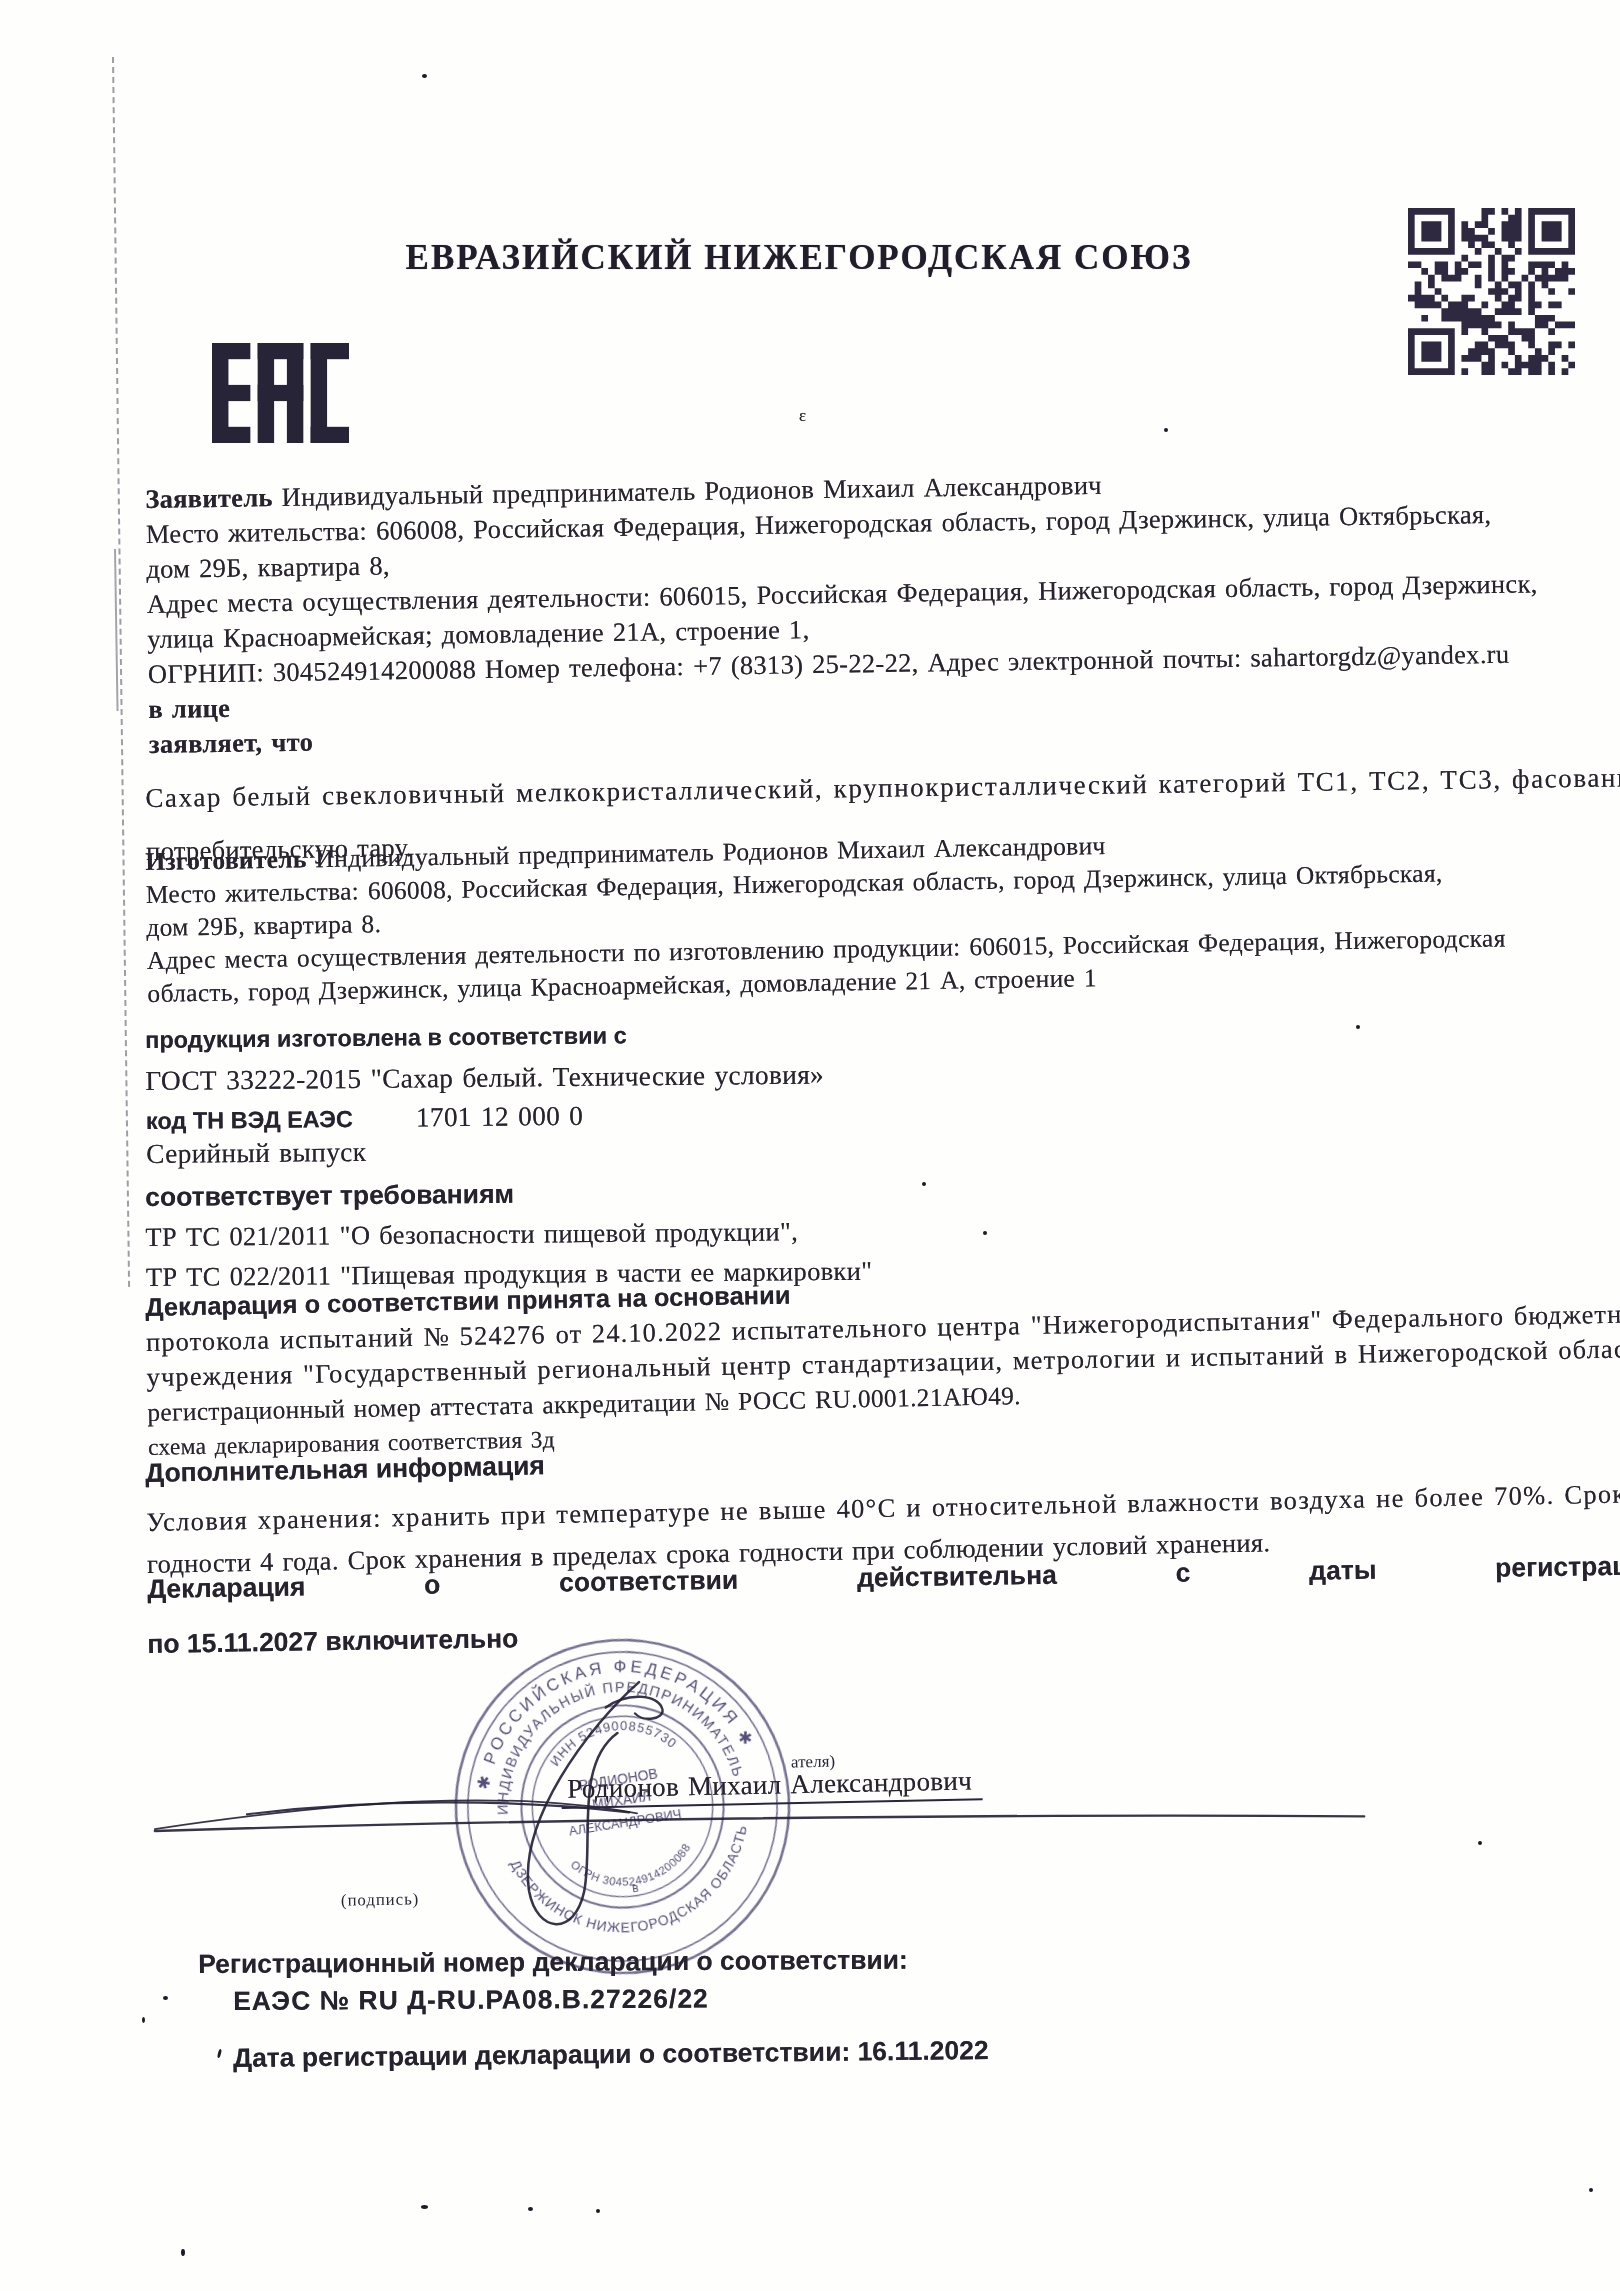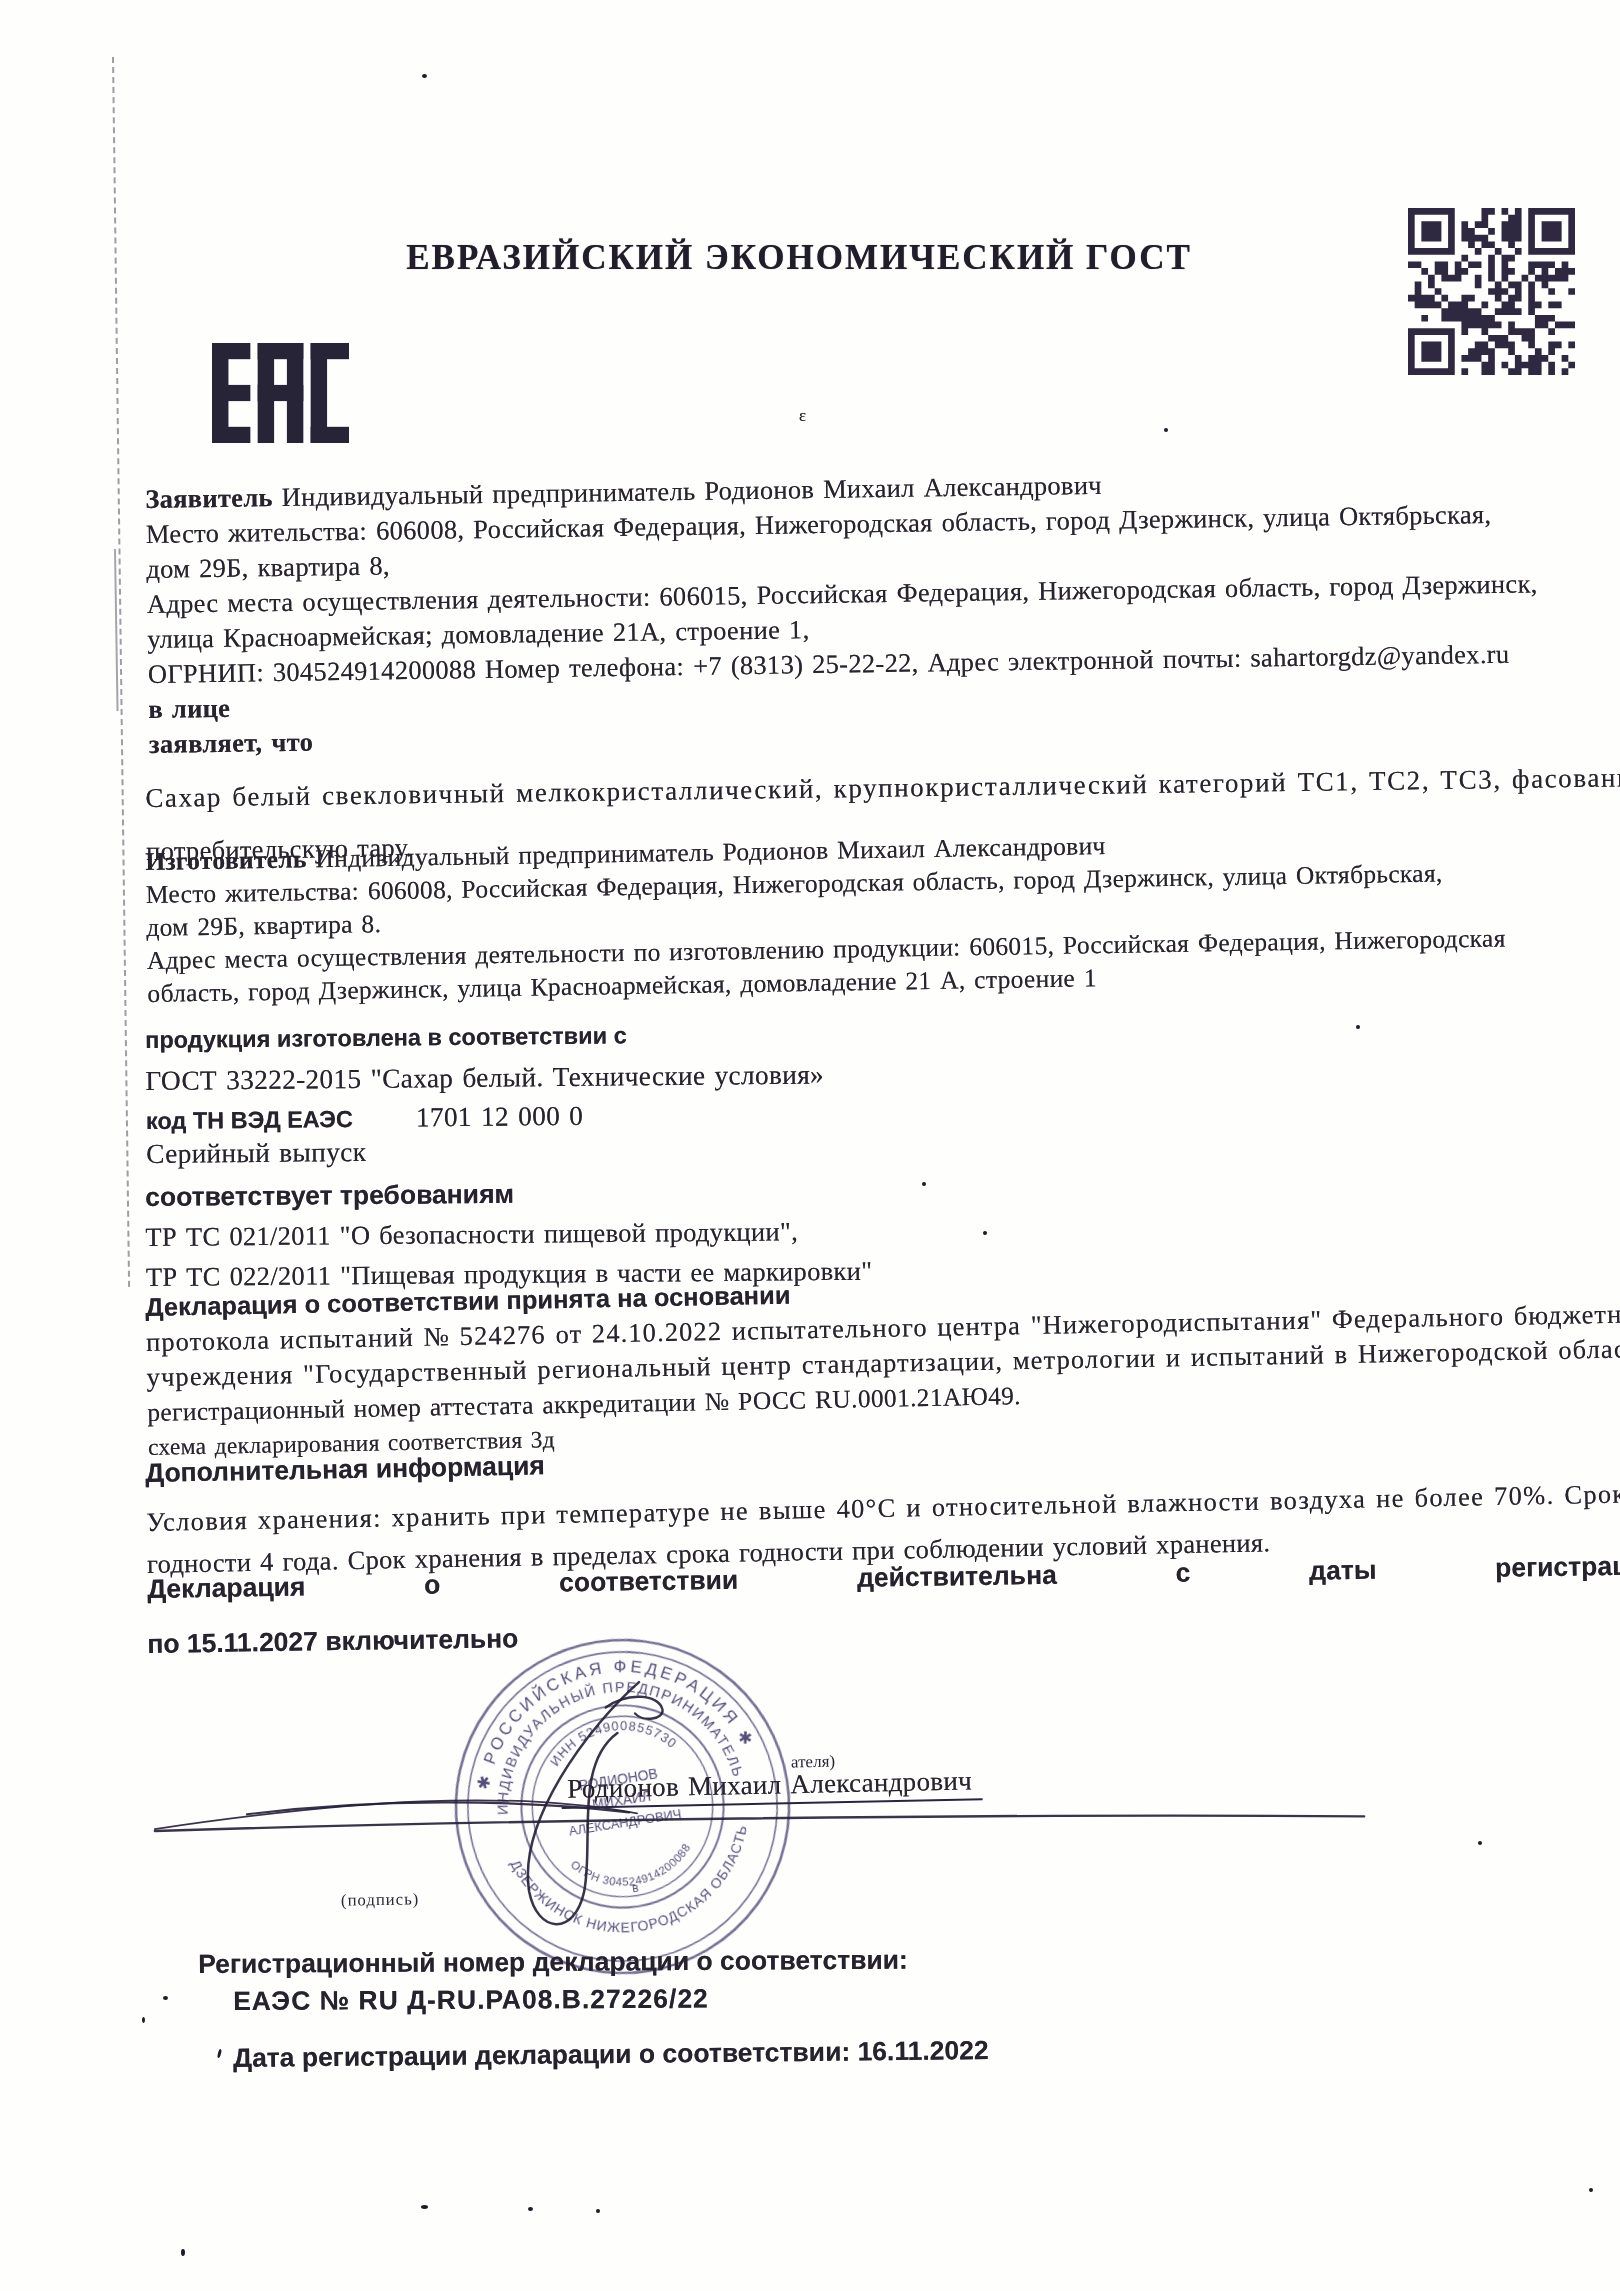--- a/index.html
+++ b/index.html
@@ -36,21 +36,21 @@
   .sig-caption2{left:747px;top:1752px;font-size:17px;color:#2a2438;transform:rotate(-1deg);margin-left:44px;}
   svg.overlay{left:0;top:0;pointer-events:none;}
 </style>
 </head>
 <body>
 
 <div class="abs margin-line"></div>
 <div class="abs margin-line2"></div>
 
 <div class="abs title-wrap">
-  <div class="title-line">ЕВРАЗИЙСКИЙ ЭКОНОМИЧЕСКИЙ ГОСТ</div>
+  <div class="title-line">ЕВРАЗИЙСКИЙ НИЖЕГОРОДСКАЯ СОЮЗ</div>
 </div>
 
 <svg class="abs" style="left:212px;top:343px;opacity:.93;" width="137" height="100" viewBox="0 0 150 105" preserveAspectRatio="none">
   <g fill="#18142a">
     <rect x="0" y="0" width="18" height="105"></rect>
       <rect x="0" y="0" width="42" height="17"></rect>
     <rect x="0" y="44" width="42" height="17"></rect>
       <rect x="0" y="88" width="42" height="17"></rect>
     <rect x="50" y="0" width="18" height="105"></rect>
       <rect x="82" y="0" width="18" height="105"></rect>

